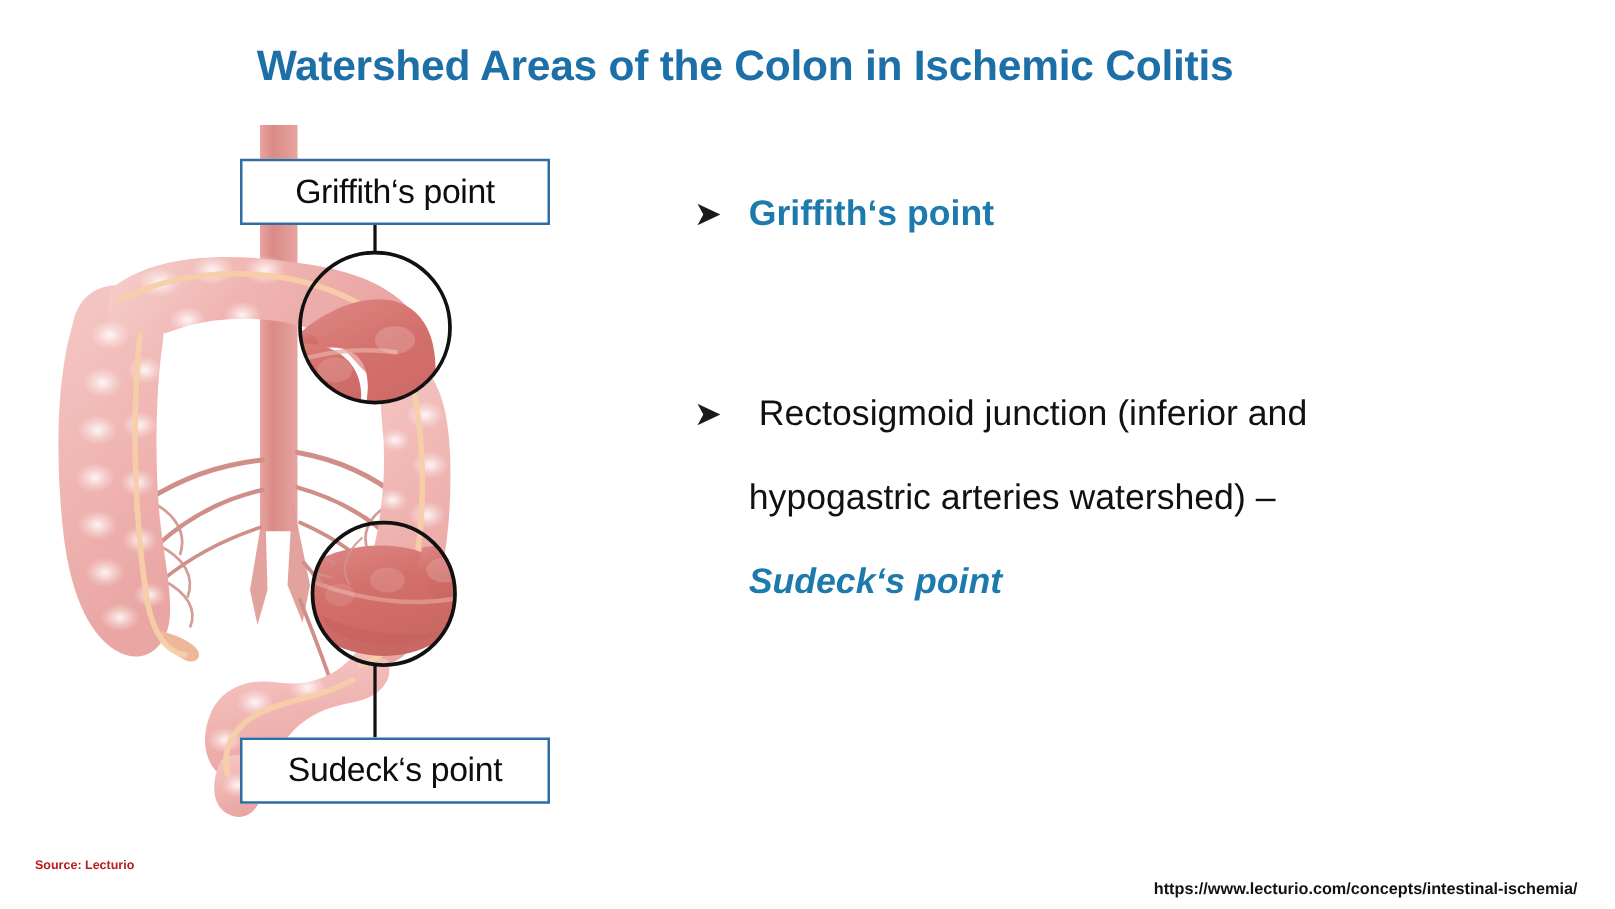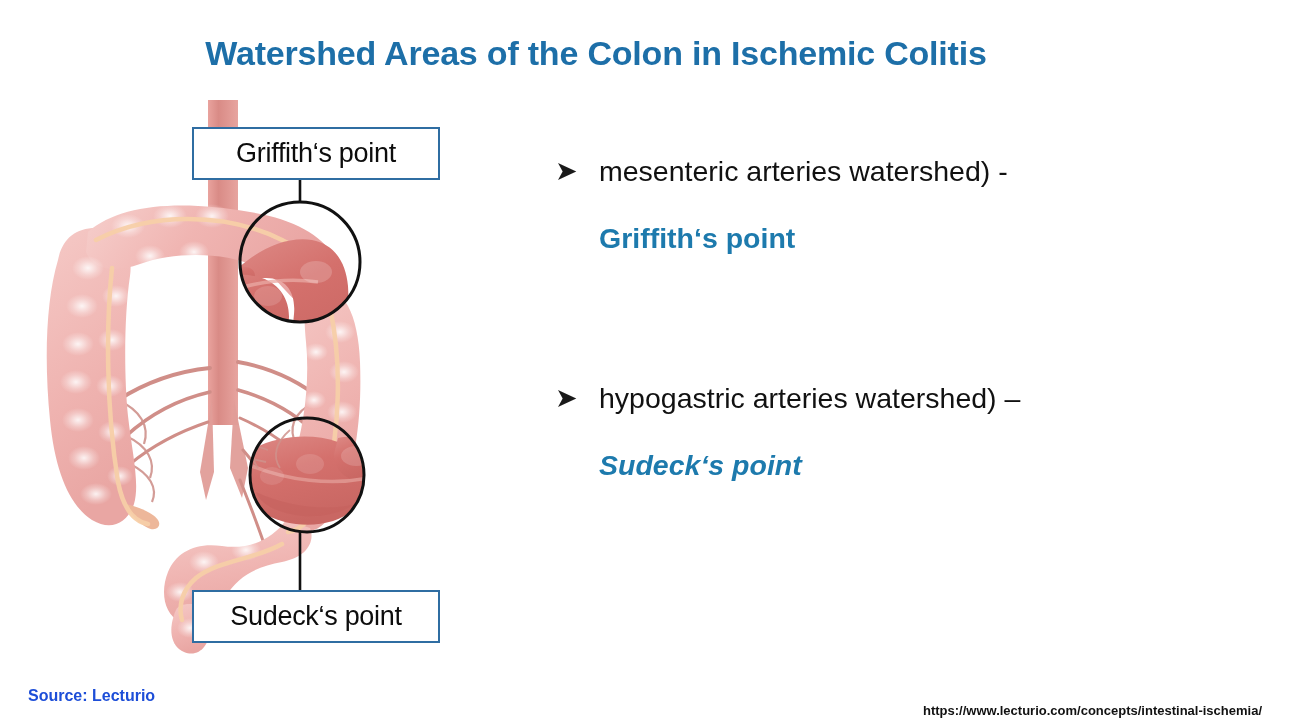--- a/index.html
+++ b/index.html
@@ -116,23 +116,23 @@
     font-style: italic;
     color: #1d7aad;
   }
 
   
   #footer-source {
     position: absolute;
     left: 28px;
     top: 687px;
     font-family: "Liberation Sans", sans-serif;
-    font-size: 16px;
+    font-size: 10px;
     font-weight: bold;
-    color: #1d4ed8;
+    color: #b91c1c;
     white-space: nowrap;
   }
   #footer-url {
     position: absolute;
     right: 30px;
     top: 687px;
     font-family: "Liberation Sans", sans-serif;
     font-size: 13px;
     font-weight: bold;
     color: #111111;
@@ -407,28 +407,28 @@
 
 <div class="callout-box" id="callout-griffith">Griffith‘s point</div>
 
 <div class="callout-box" id="callout-sudeck">Sudeck‘s point</div>
 
 <div id="bullet-panel">
 
   <div class="bullet-block" id="bullet-block-1">
     <span class="bullet-marker">➤</span>
     <div class="bullet-lines">
-      <div class="bullet-line">mesenteric arteries watershed) -</div>
       <div class="bullet-line term-bold">Griffith‘s point</div>
     </div>
   </div>
 
   <div class="bullet-block" id="bullet-block-2">
     <span class="bullet-marker">➤</span>
     <div class="bullet-lines">
+      <div class="bullet-line indent-extra">Rectosigmoid junction (inferior and</div>
       <div class="bullet-line">hypogastric arteries watershed) –</div>
       <div class="bullet-line term-bold-italic">Sudeck‘s point</div>
     </div>
   </div>
 
 </div>
 
 <div id="footer-source">Source: Lecturio</div>
 
 <div id="footer-url">https://www.lecturio.com/concepts/intestinal-ischemia/</div>

